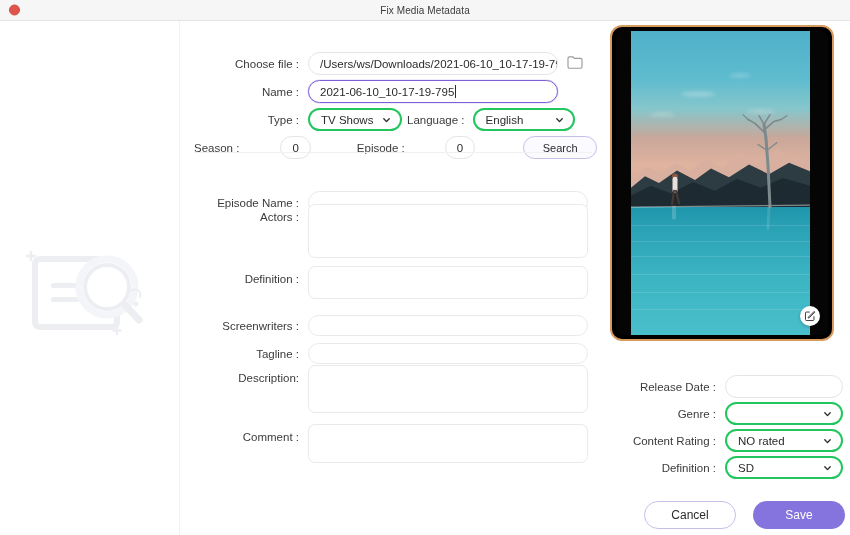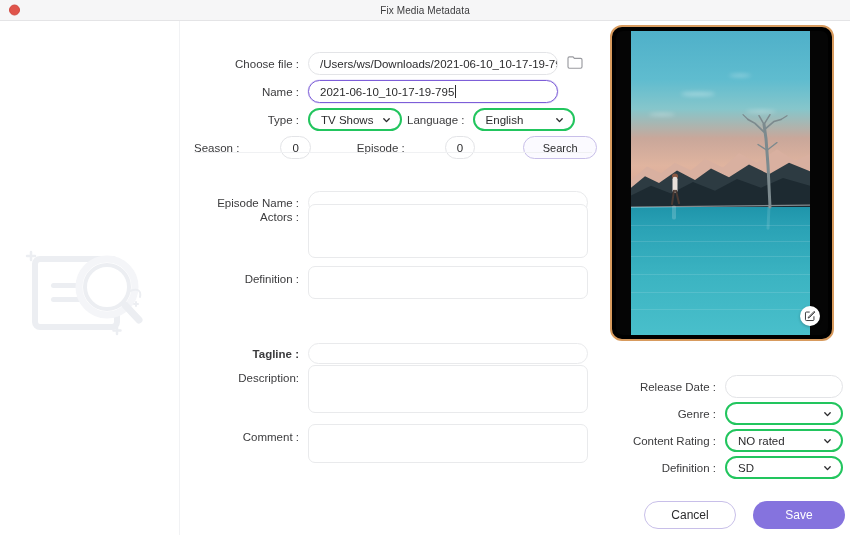--- a/index.html
+++ b/index.html
@@ -325,22 +325,26 @@
     <div class="row" style="left:13px; top:183px; width:400px; align-items:flex-start;">
       <div class="lbl" style="width:105px; padding-top:7px;">Actors :</div>
       <div class="box" style="width:280px; height:54px; margin-left:9px;"></div>
     </div>
 
     <div class="row" style="left:13px; top:245px; width:400px; align-items:flex-start;">
       <div class="lbl" style="width:105px; padding-top:7px;">Definition :</div>
       <div class="box" style="width:280px; height:33px; margin-left:9px;"></div>
     </div>
 
-
-    <div class="row" style="left:13px; top:322px; width:400px;font-weight:bold;">
+    <div class="row" style="left:13px; top:294px; width:400px;">
+      <div class="lbl" style="width:105px;">Screenwriters :</div>
+      <div class="box" style="width:280px; height:21px; margin-left:9px; border-radius:11px;"></div>
+    </div>
+
+    <div class="row" style="left:13px; top:322px; width:400px;">
       <div class="lbl" style="width:105px;">Tagline :</div>
       <div class="box" style="width:280px; height:21px; margin-left:9px; border-radius:11px;"></div>
     </div>
 
     <div class="row" style="left:13px; top:344px; width:400px; align-items:flex-start;">
       <div class="lbl" style="width:105px; padding-top:7px;">Description:</div>
       <div class="box" style="width:280px; height:48px; margin-left:9px;"></div>
     </div>
 
     <div class="row" style="left:13px; top:403px; width:400px; align-items:flex-start;">

